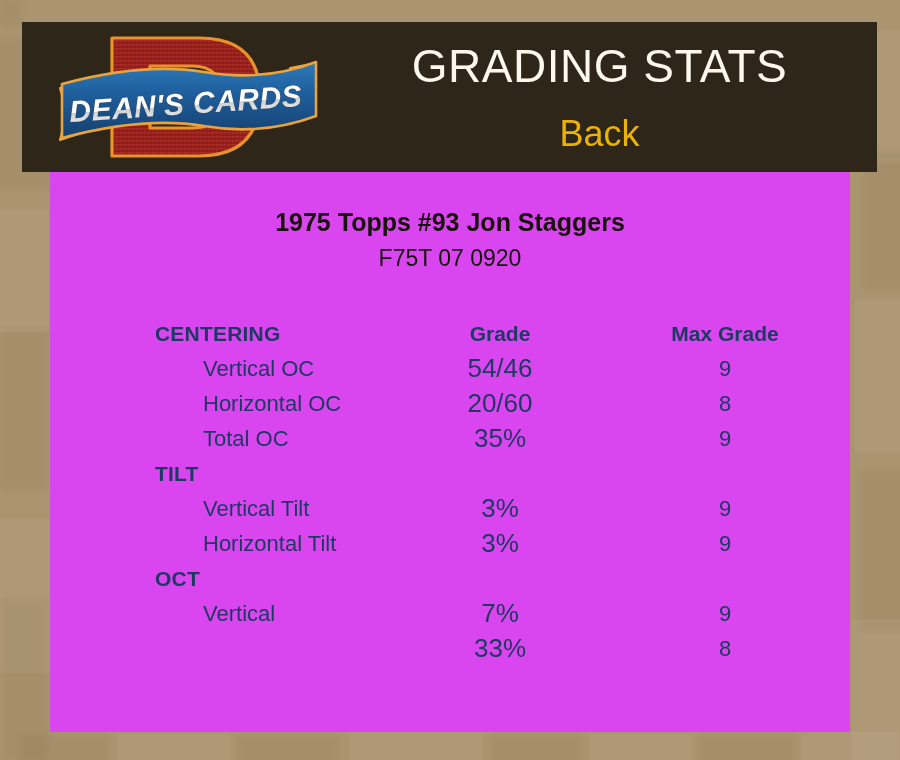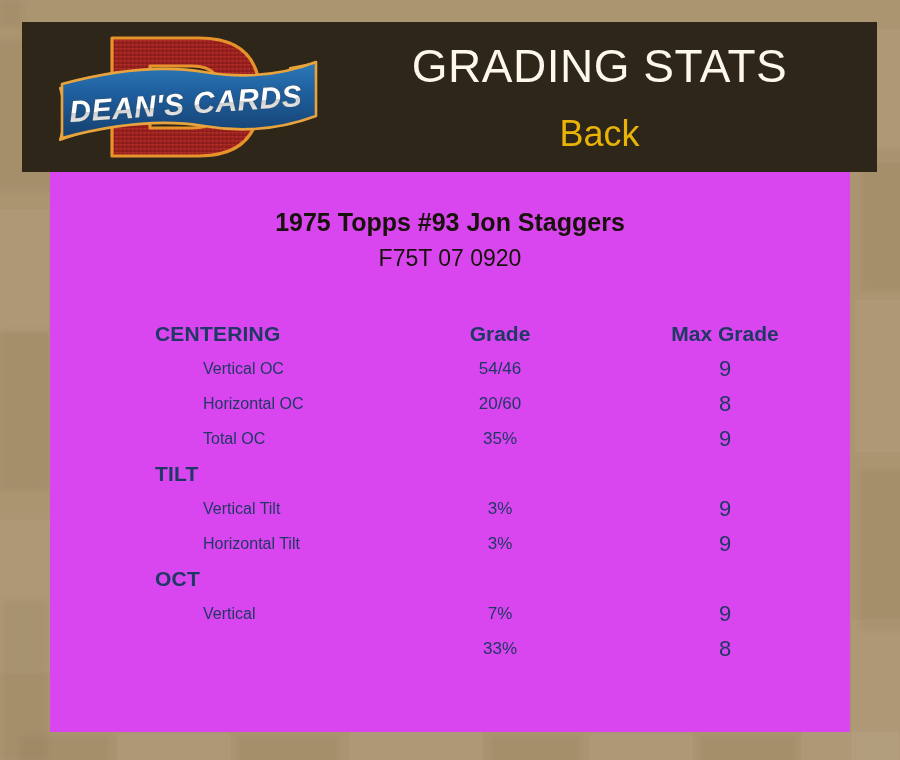--- a/index.html
+++ b/index.html
@@ -124,40 +124,40 @@
   }
   .srow {
     position: relative;
     height: 35px;
     color: #1f3864;
   }
   .s-label {
     position: absolute;
     left: 105px;
     top: 0;
-    font-size: 16px;
+    font-size: 22px;
     line-height: 35px;
     white-space: nowrap;
   }
   .srow.head .s-label {
     font-weight: bold;
     font-size: 21px;
     letter-spacing: 0.2px;
   }
   .srow.sub .s-label {
     left: 153px;
     font-weight: 400;
   }
   .s-value {
     position: absolute;
     left: 375px;
     width: 150px;
     top: 0;
     text-align: center;
-    font-size: 17px;
+    font-size: 26px;
     line-height: 35px;
   }
   .s-grade {
     position: absolute;
     left: 600px;
     width: 150px;
     top: 0;
     text-align: center;
     font-size: 22px;
     line-height: 35px;

